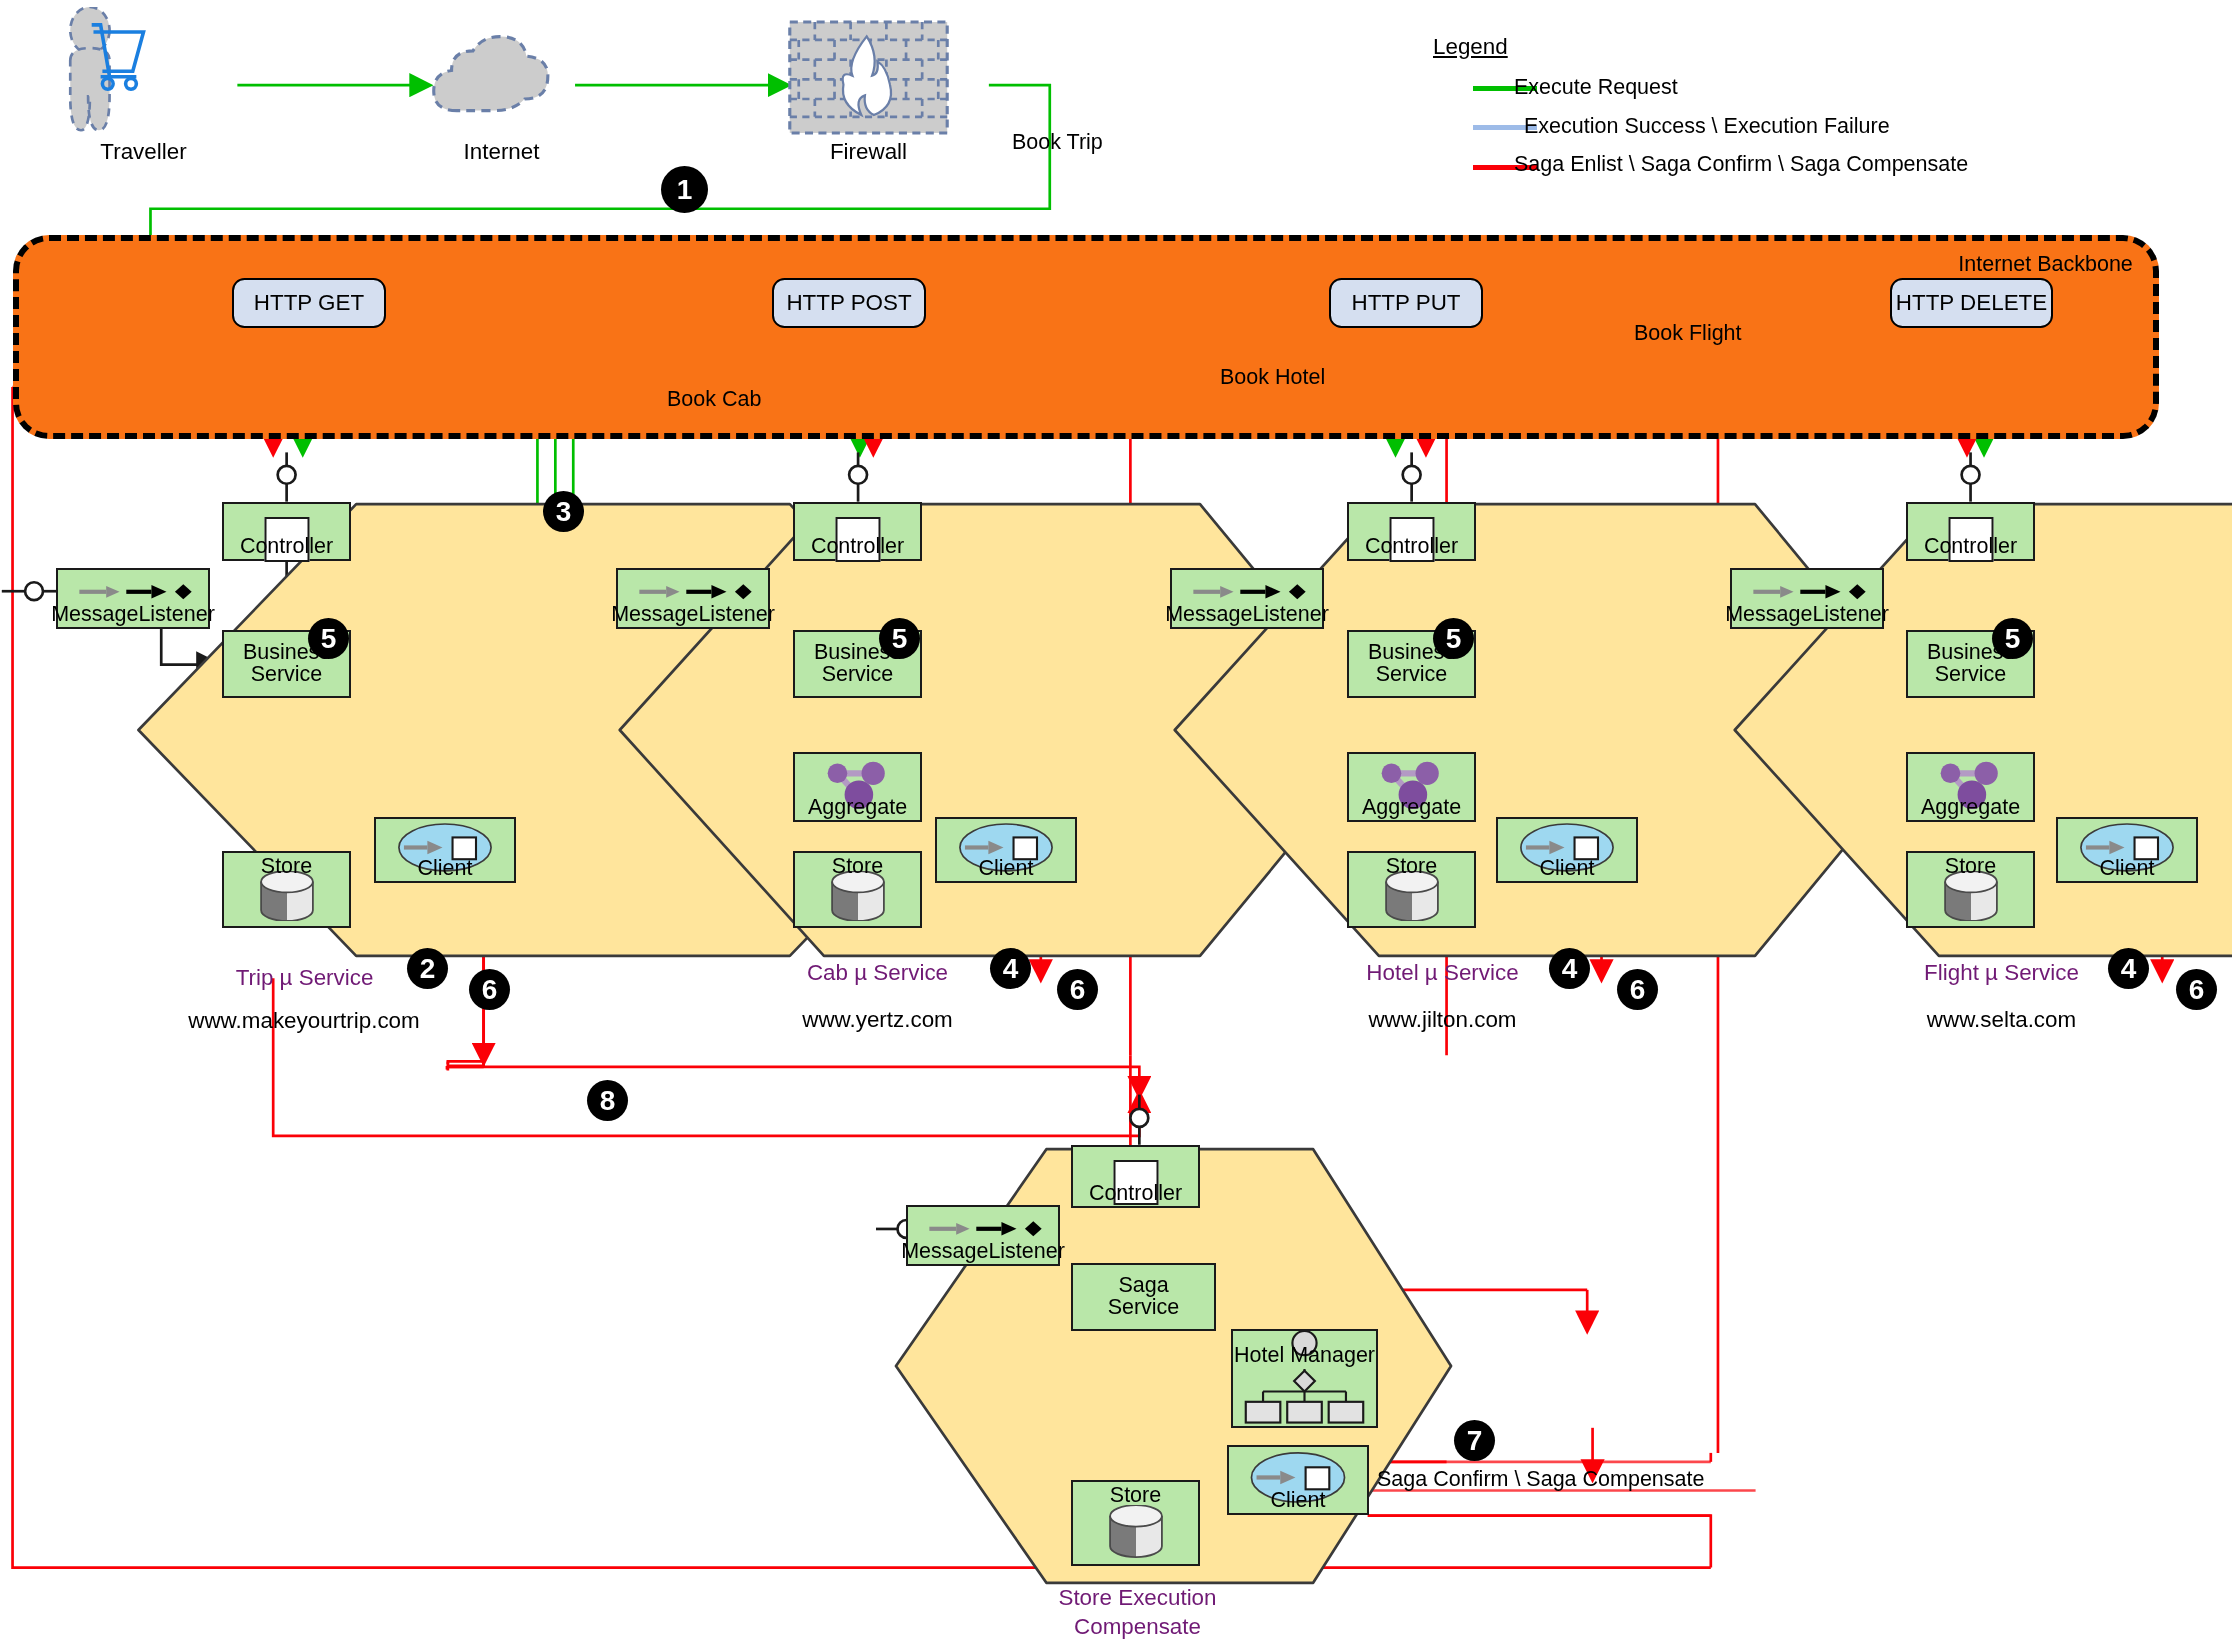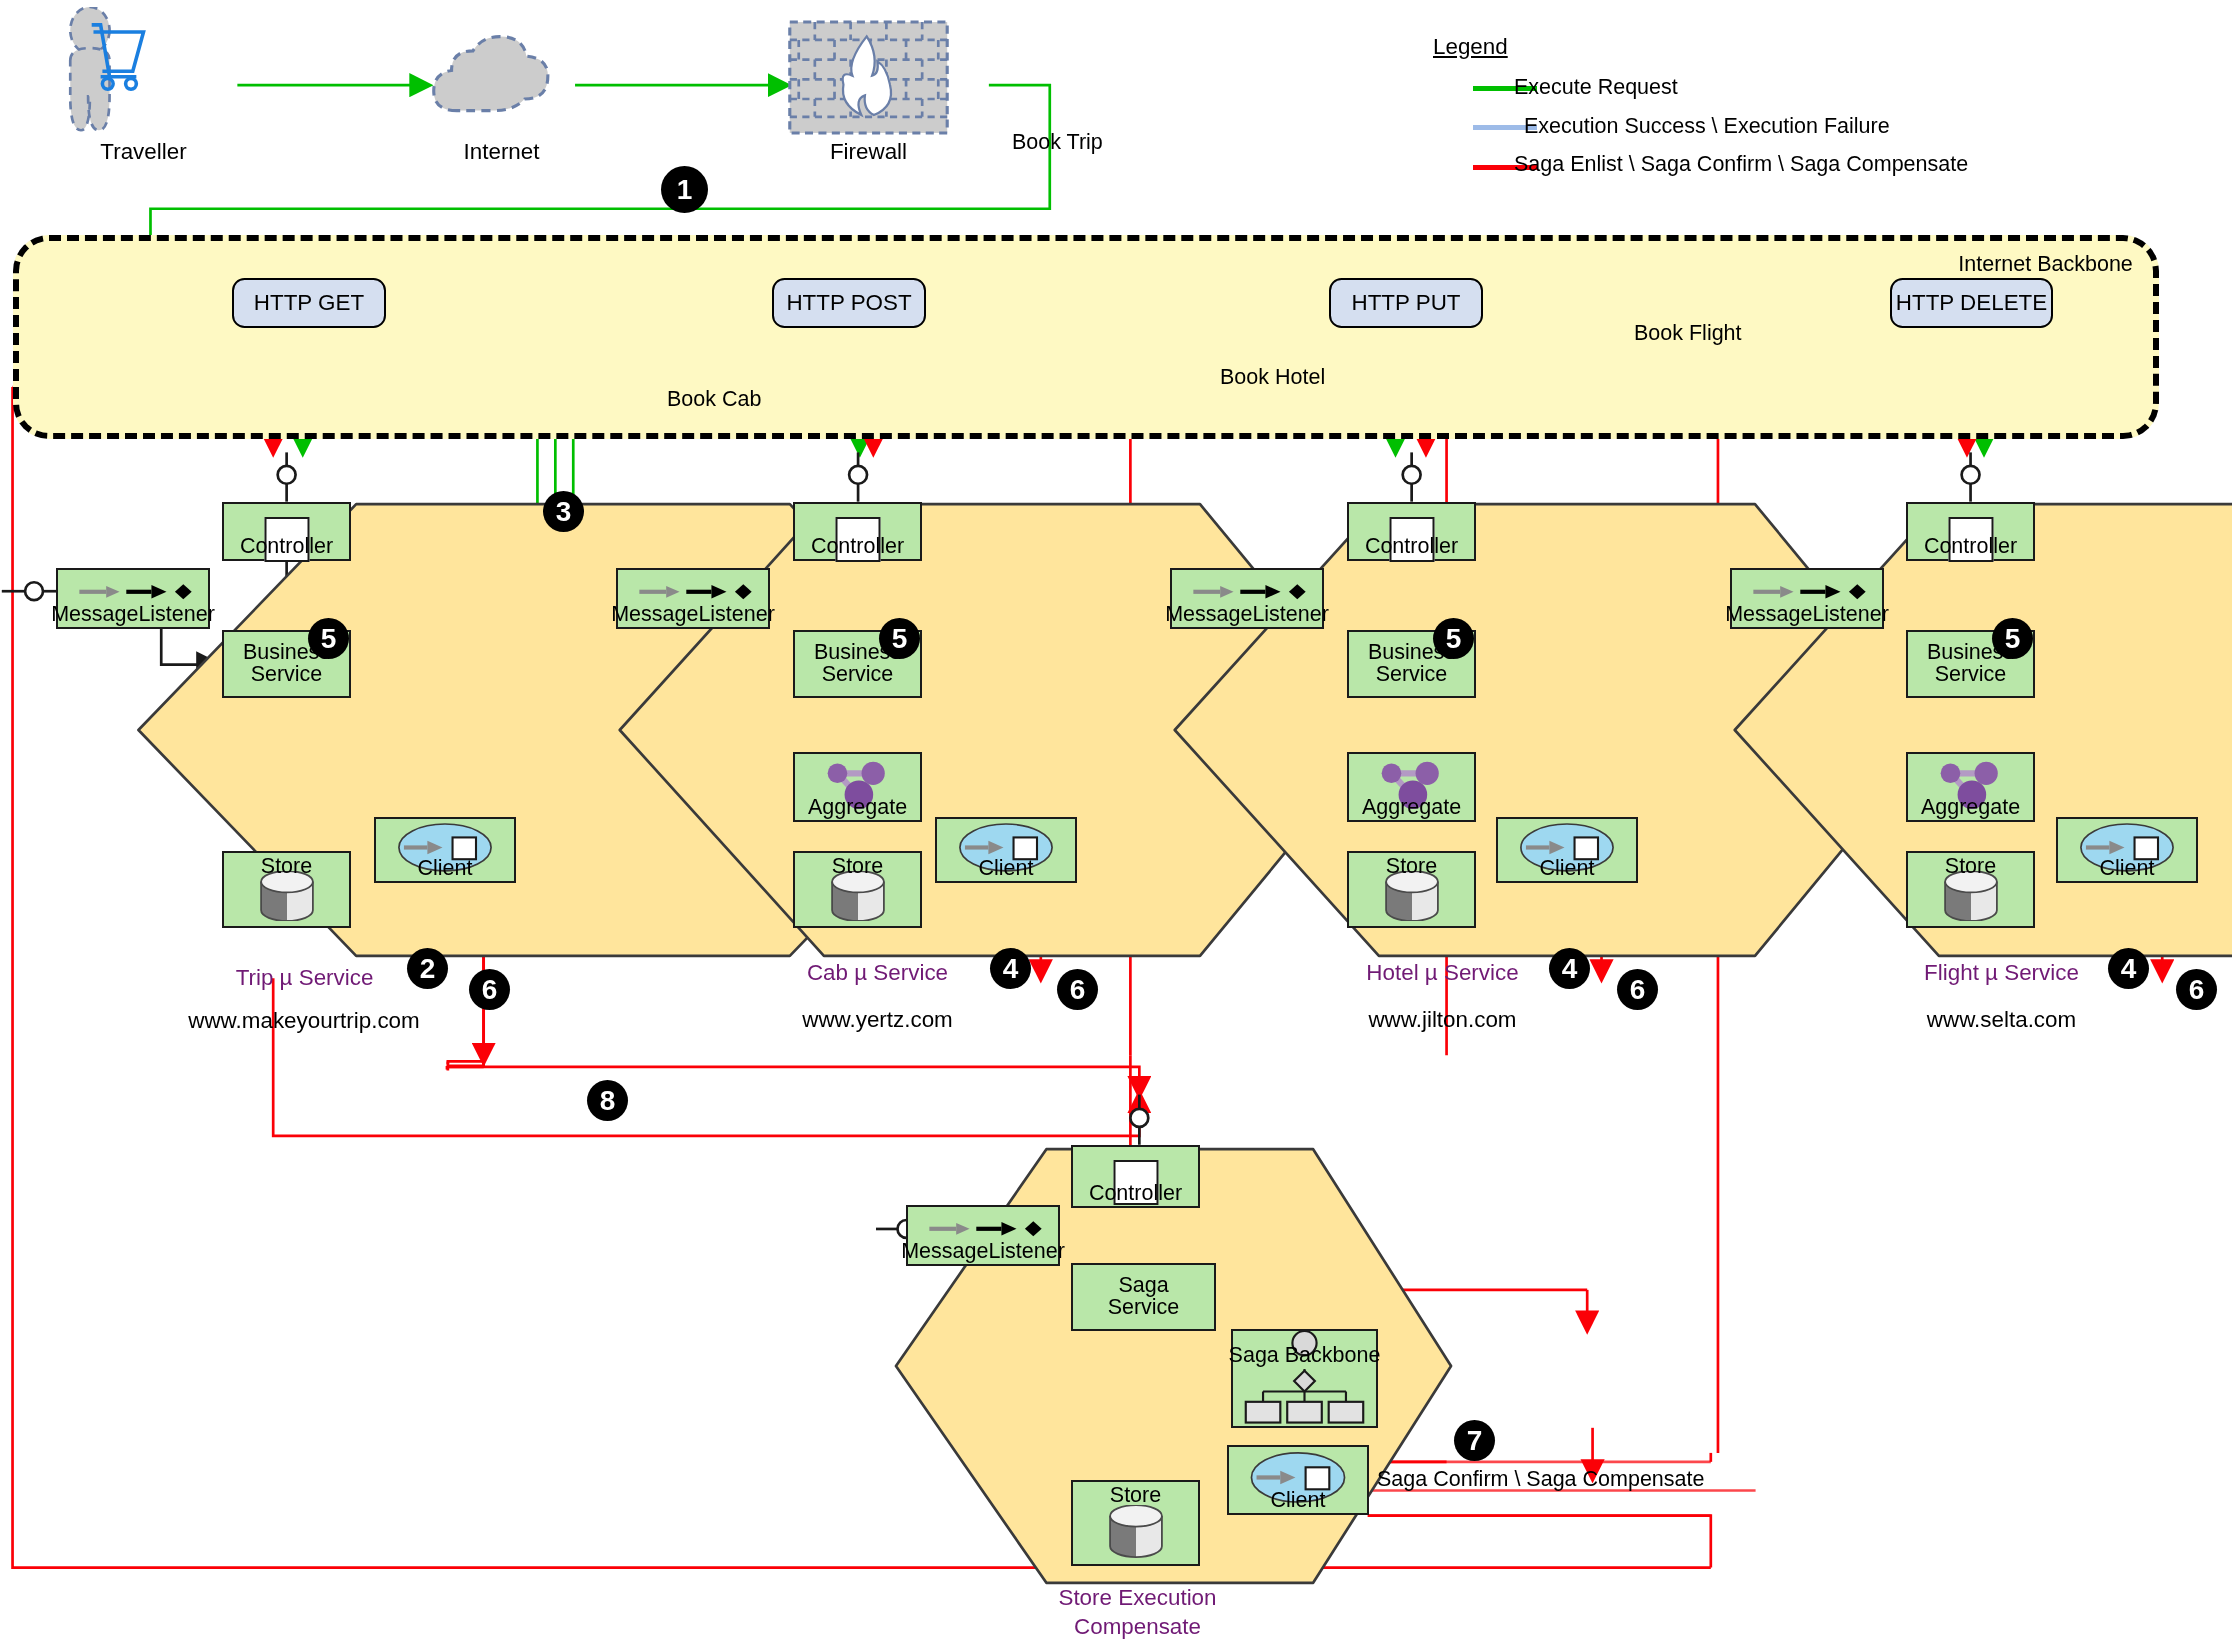--- a/index.html
+++ b/index.html
@@ -24,21 +24,21 @@
   .legend-swatch { position: absolute; left: 1473px; width: 64px; height: 4.5px; }
   .legend-label { position: absolute; font-size: 21.5px; color: #000; white-space: nowrap; }
 
   
   .caption { position: absolute; font-size: 22.4px; color: #000; text-align: center; white-space: nowrap; }
 
   
   .backbone {
     position: absolute; left: 12.5px; top: 235px;
     width: 2146px; height: 204px;
-    background: #fef9c3;
+    background: #f97316;
     border: 6.3px dashed #000000;
     border-radius: 36px;
     box-sizing: border-box;
   }
   .backbone-label {
     position: absolute; right: 19.7px; top: 10.7px;
     font-size: 21.5px; color: #000;
   }
   .http-pill {
     position: absolute; top: 278px;
@@ -605,21 +605,21 @@
   <div class="cbox" style="left:1231px;top:1329px;width:147px;height:99px;justify-content:flex-start;padding-top:12.5px;">
     <svg class="sagamgr-glyph" viewBox="0 0 164 110">
       <circle cx="82" cy="14" r="14" fill="#d9d9d9" stroke="#1a1a1a" stroke-width="2.5"></circle>
       <path d="M82,52 L82,44" stroke="#1a1a1a" stroke-width="2.5" fill="none"></path>
       <path d="M82,46 L94,58 L82,70 L70,58 z" fill="#d9d9d9" stroke="#1a1a1a" stroke-width="2.5"></path>
       <path d="M34,70 L34,82 M82,70 L82,82 M130,70 L130,82 M34,70 L130,70" stroke="#1a1a1a" stroke-width="2.5" fill="none"></path>
       <rect x="14" y="82" width="40" height="24" fill="#e2e2e2" stroke="#1a1a1a" stroke-width="2.5"></rect>
       <rect x="62" y="82" width="40" height="24" fill="#e2e2e2" stroke="#1a1a1a" stroke-width="2.5"></rect>
       <rect x="110" y="82" width="40" height="24" fill="#e2e2e2" stroke="#1a1a1a" stroke-width="2.5"></rect>
     </svg>
-    <span class="lbl" style="position:relative;z-index:5;">Saga Backbone</span>
+    <span class="lbl" style="position:relative;z-index:5;">Hotel Manager</span>
   </div>
 
   <div class="cbox store" style="left:1071px;top:1480px;width:129px;height:86px;">
     <span class="lbl">Store</span>
     <svg class="store-glyph" width="59" height="54" viewBox="0 0 66 60">
       <path d="M4,12 v34 a29,12 0 0 0 58,0 v-34 z" fill="#7a7a7a"></path>
       <path d="M33,12 v46 a29,12 0 0 0 29,-12 v-34 z" fill="#e8e8e8"></path>
       <ellipse cx="33" cy="12" rx="29" ry="12" fill="#f2f2f2" stroke="#4a4a4a" stroke-width="2"></ellipse>
       <path d="M4,12 v34 a29,12 0 0 0 58,0 v-34" fill="none" stroke="#4a4a4a" stroke-width="2"></path>
     </svg>

